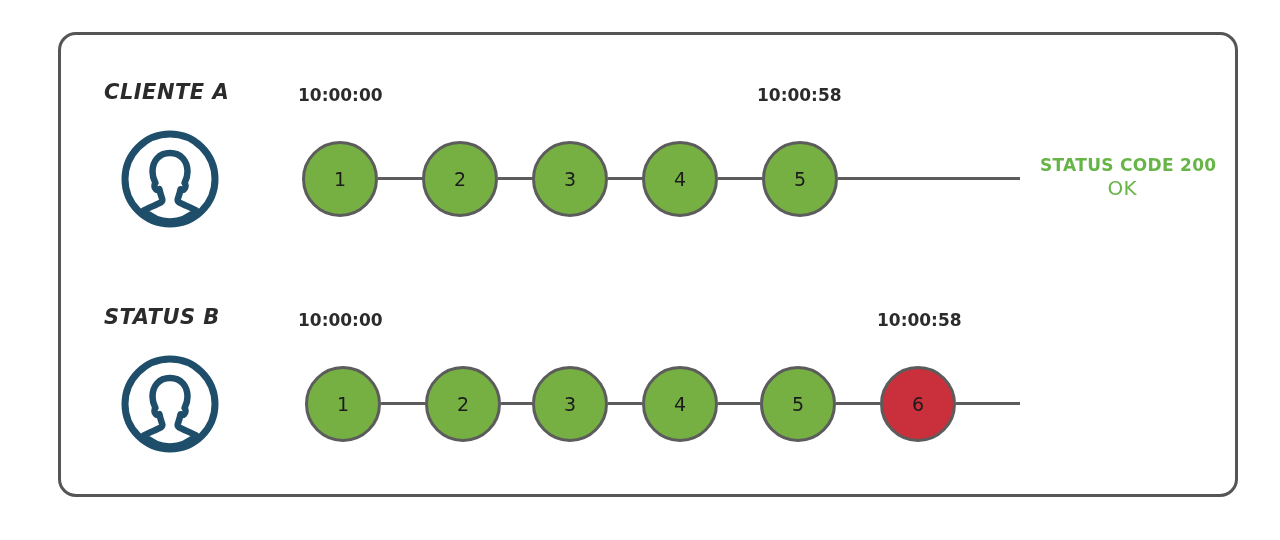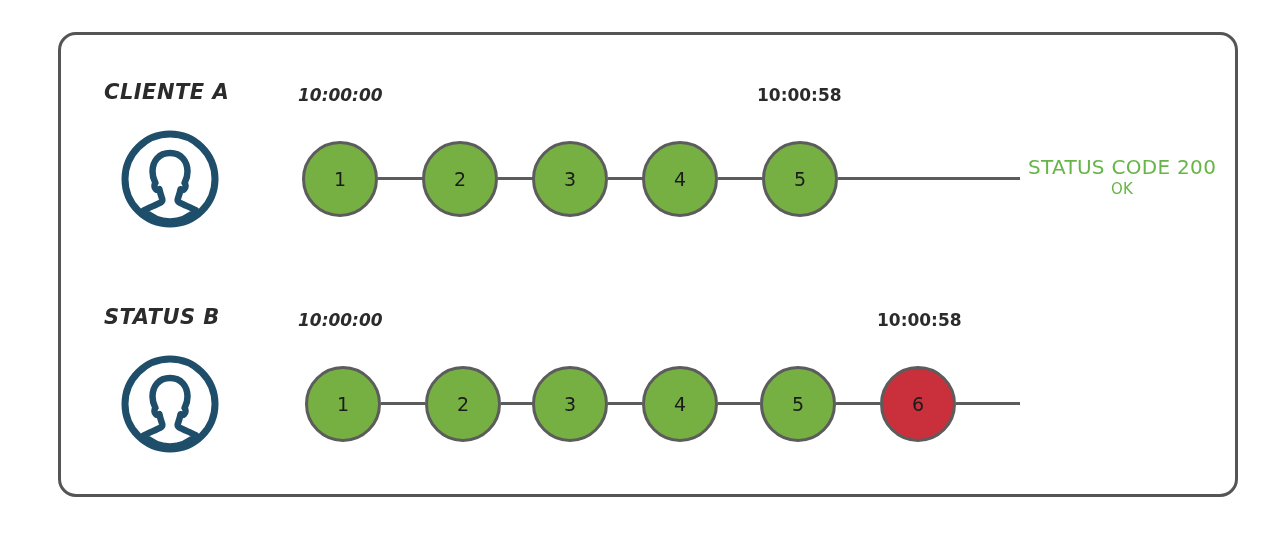--- a/index.html
+++ b/index.html
@@ -71,21 +71,21 @@
   
   .timestamp {
     position: absolute;
     top: 85px;
     font-family: "DejaVu Sans", sans-serif;
     font-weight: 700;
     font-size: 17px;
     color: #2b2b2b;
     white-space: nowrap;
   }
-  .ts-left  { left: 298px; font-style: italic; }
+  .ts-left  { left: 298px; }
   .ts-right-a { left: 757px; }
   .ts-right-b { left: 877px; }
 
   
   .chain {
     position: absolute;
     left: 0;
     top: 0;
     width: 1280px;
     height: 225px;
@@ -119,26 +119,27 @@
 
   
   .status {
     position: absolute;
     text-align: center;
     font-family: "DejaVu Sans", sans-serif;
     white-space: nowrap;
     line-height: 1.25;
   }
   .status .line1 {
+    font-size: 17px;
+    font-weight: 700;
+    letter-spacing: 0.3px;
+    margin-left: 12px;
+  }
+  .status .line2 {
     font-size: 20px;
-    font-weight: 400;
-    letter-spacing: 0.3px;
-  }
-  .status .line2 {
-    font-size: 15px;
     font-weight: 400;
     letter-spacing: 0.2px;
   }
   .status-a { left: 1028px; top: 155px; color: #66b546; }
 </style>
 </head>
 <body>
 
 <div id="stage">
 

